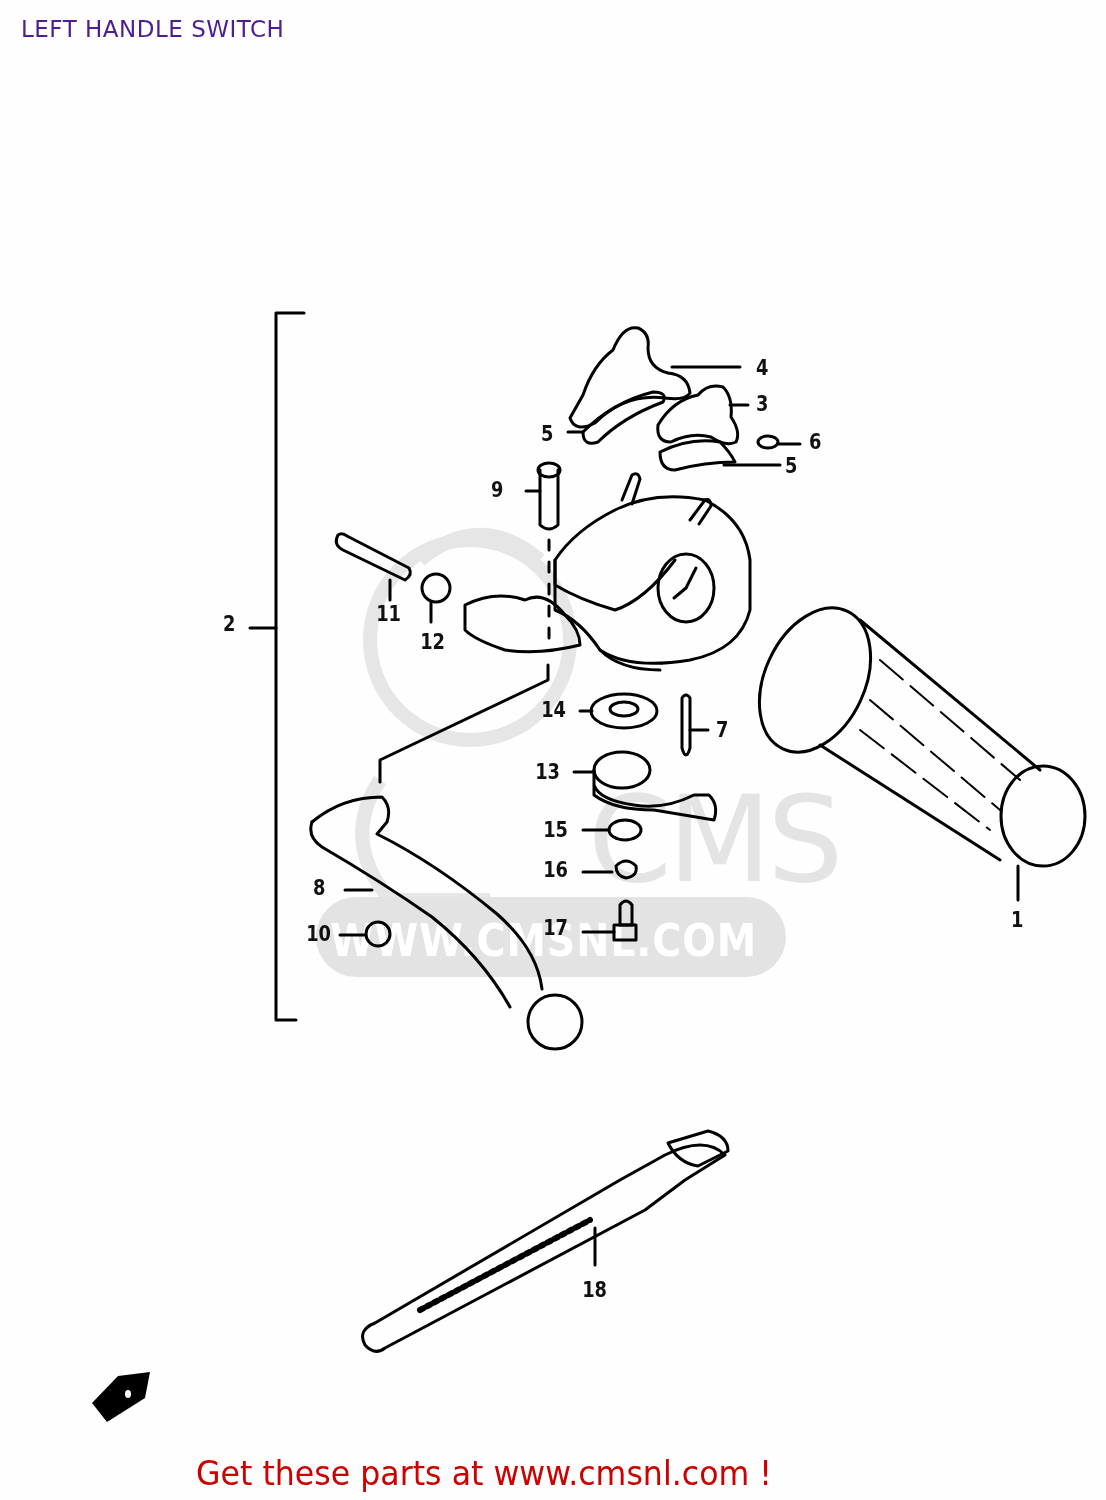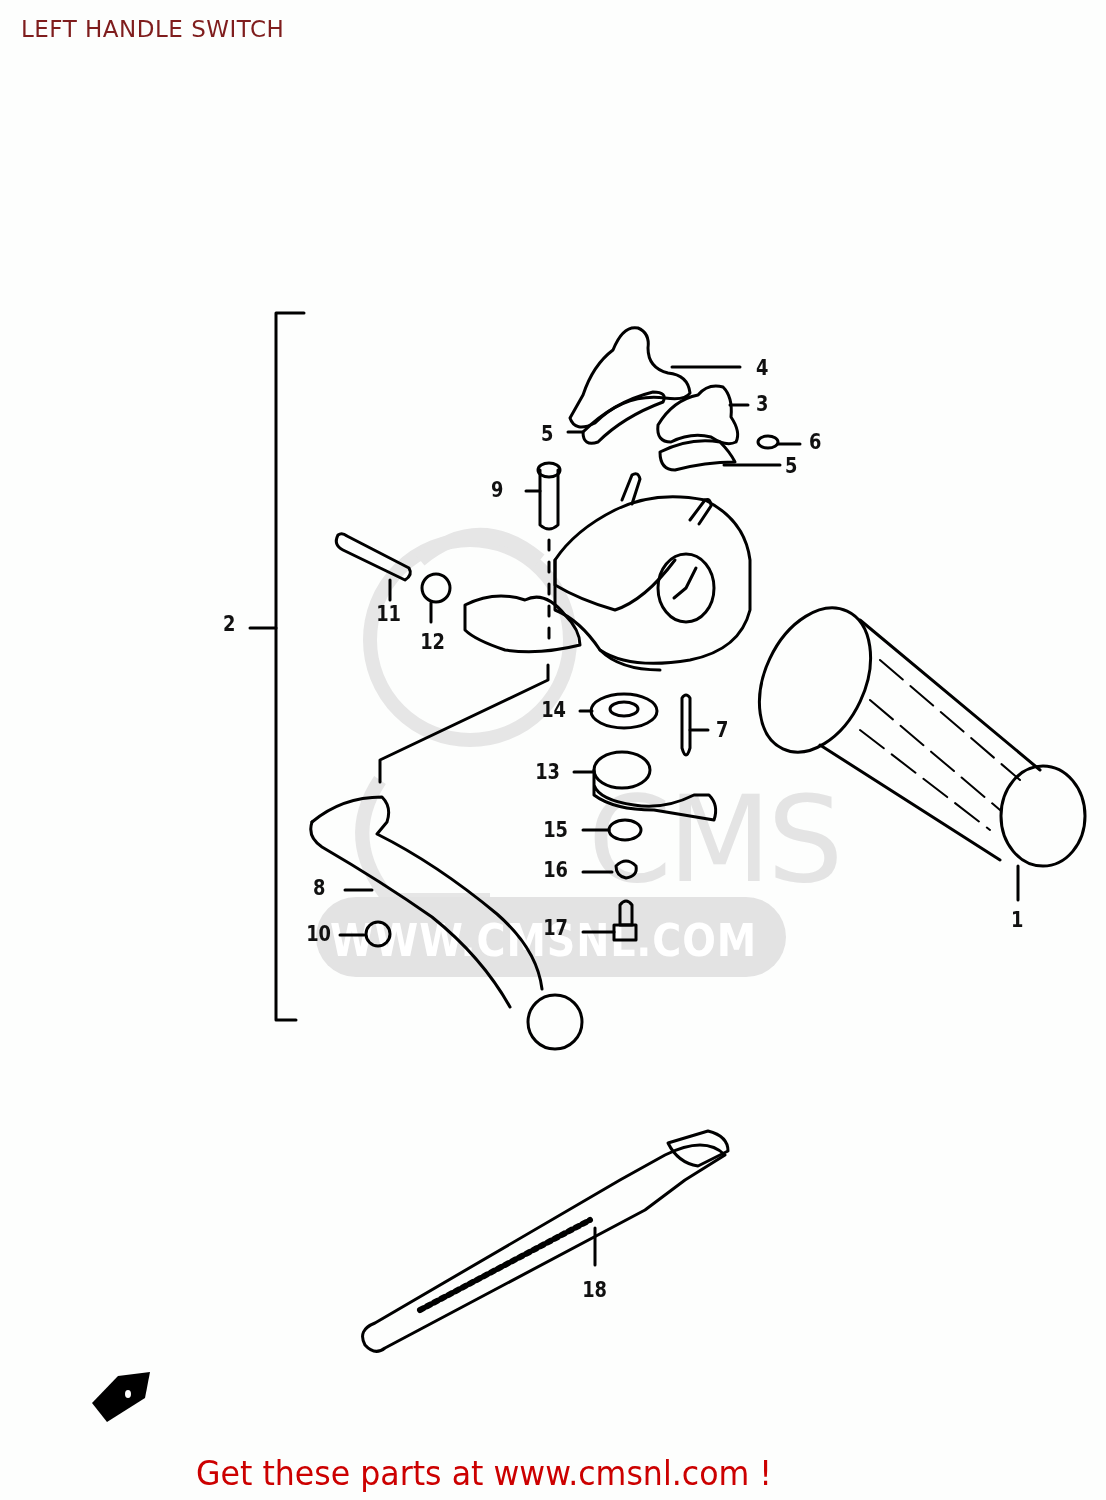--- a/index.html
+++ b/index.html
@@ -1,21 +1,21 @@
 <!DOCTYPE html>
 <html><head>
 <meta charset="utf-8">
 <style>
   html, body { margin: 0; padding: 0; }
   body {
     width: 1106px; height: 1500px; background: #fdfefd; position: relative;
     overflow: hidden; font-family: "DejaVu Sans", sans-serif;
   }
   .page-title {
-    position: absolute; left: 21px; top: 16px; font-size: 23px; color: #7f1d1d;
+    position: absolute; left: 21px; top: 16px; font-size: 23px; color: #4c1d95;
     letter-spacing: 0.5px; font-family: "DejaVu Sans", sans-serif;
   }
   .diagram { position: absolute; left: 0; top: 0; width: 1106px; height: 1500px; }
   .callout {
     position: absolute; font-family: "DejaVu Sans", sans-serif; font-weight: bold;
     font-size: 21px; color: #111; line-height: 1; transform: scaleX(0.85);
   }
   .footer-link {
     position: absolute; left: 196px; top: 1453px; font-size: 34px; color: #cc0000;
     font-family: "DejaVu Sans", sans-serif; text-decoration: none; white-space: nowrap;

